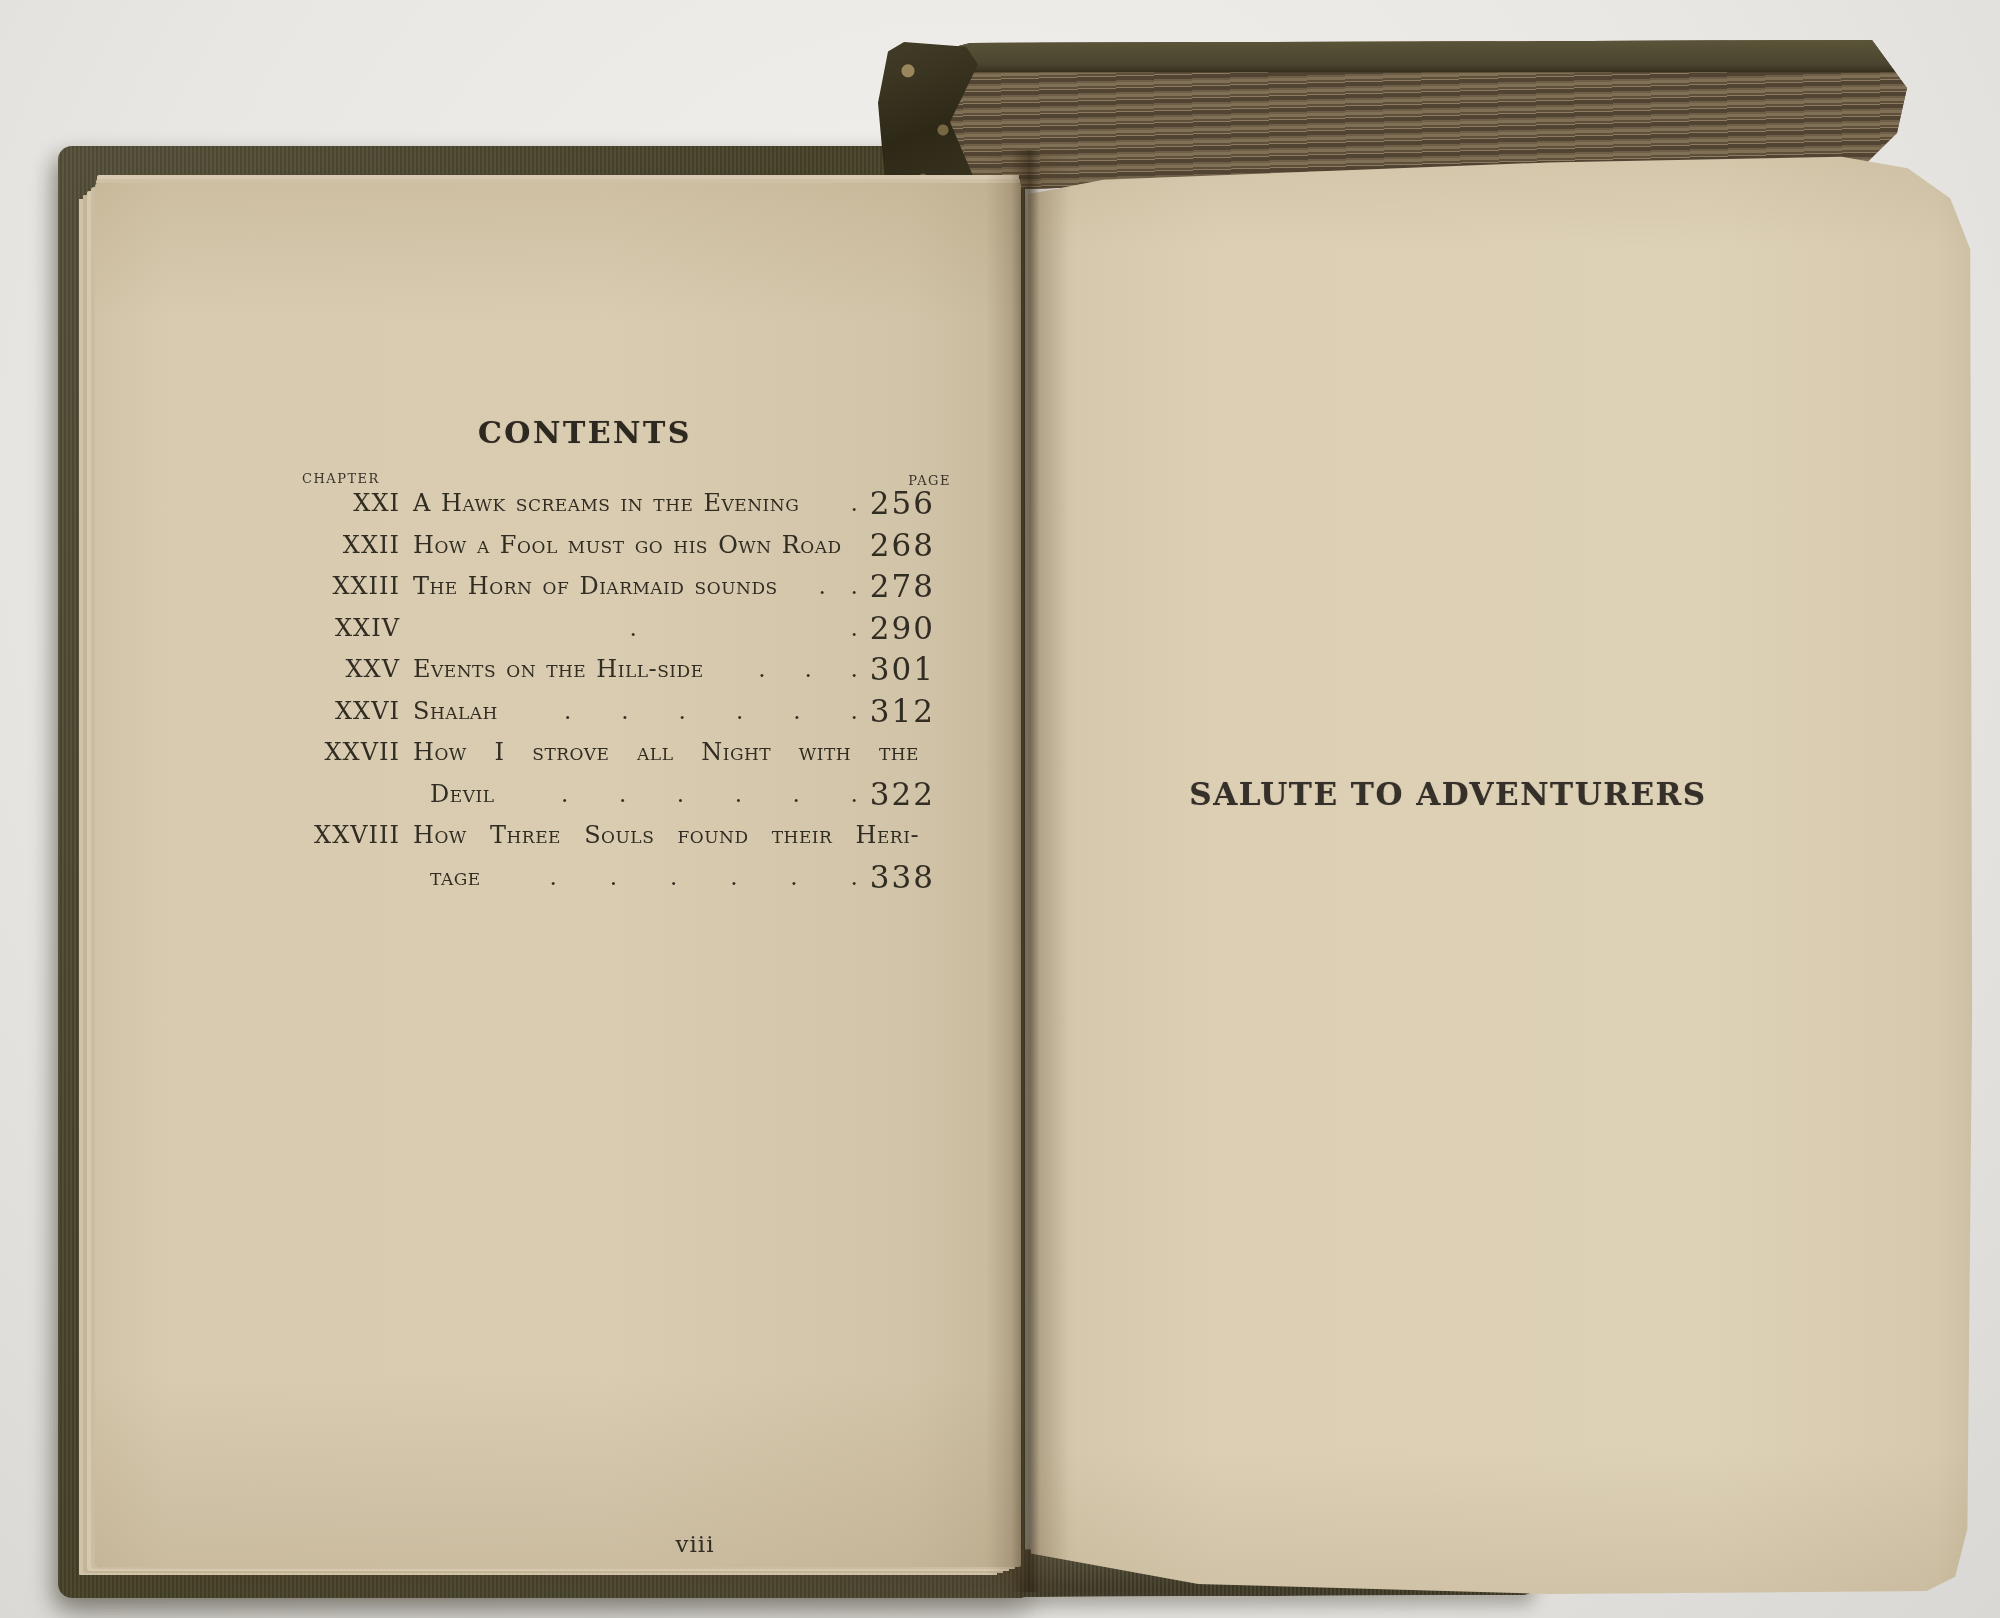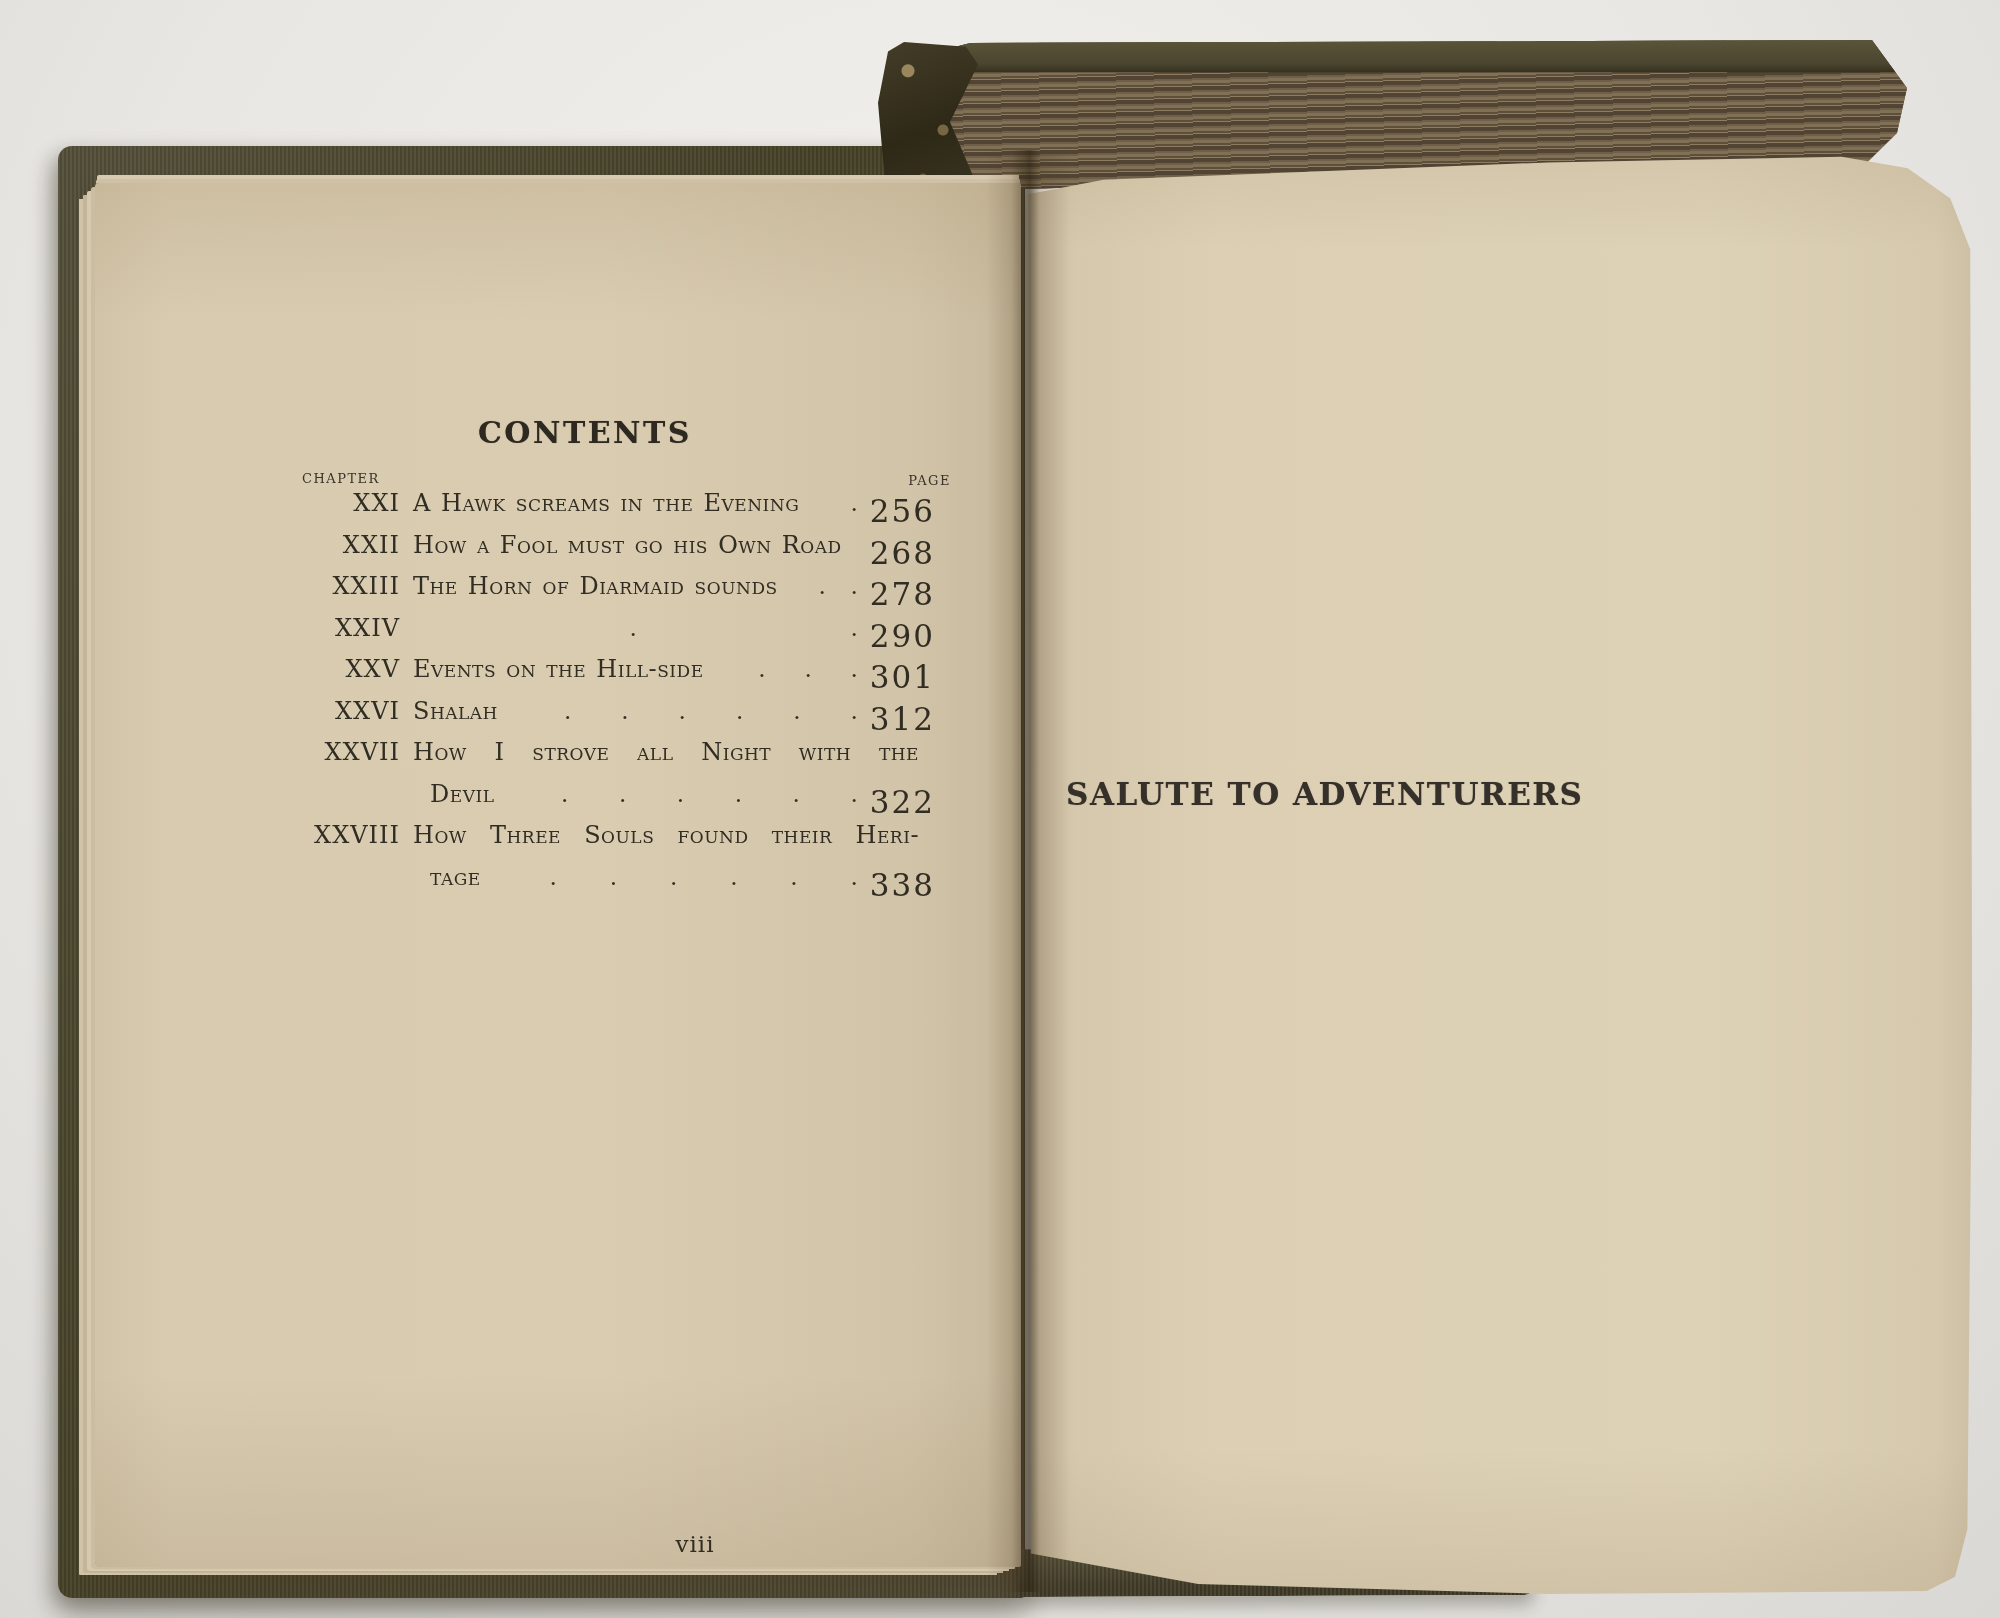--- a/index.html
+++ b/index.html
@@ -89,37 +89,37 @@
     position:absolute;left:156px;top:288px;width:700px;height:22px;
     font-size:13px;letter-spacing:1.5px;color:#3a342a;
   }
   .col-labels .chapter{position:absolute;left:51px;top:0;}
   .col-labels .pagelab{position:absolute;right:0;top:2px;}
 
   .toc{
     position:absolute;left:140px;top:300px;width:700px;
     font-size:24px;color:#322d23;
   }
-  .toc-row{display:flex;align-items:center;line-height:41.5px;height:41.5px;white-space:nowrap;}
+  .toc-row{display:flex;align-items:flex-end;line-height:41.5px;height:41.5px;white-space:nowrap;}
   .toc-row .num{flex:none;width:165px;text-align:right;letter-spacing:1px;}
   .toc-row .title{margin-left:13px;font-variant:small-caps;word-spacing:2px;letter-spacing:.5px;}
   .toc-row .leader{flex:1 1 auto;text-align:justify;text-align-last:justify;margin:0 12px 0 16px;overflow:hidden;font-size:23px;}
   .toc-row .pg{flex:none;min-width:56px;text-align:right;font-size:31px;letter-spacing:2px;margin-top:16px;}
   .toc-row.open .title{flex:1 1 auto;white-space:normal;text-align:justify;text-align-last:justify;margin-right:16px;}
   .toc-row.cont .title{padding-left:17px;}
 
   .folio{
     position:absolute;left:505px;top:1348px;width:190px;
     text-align:center;font-size:23px;letter-spacing:1px;color:#322d23;
   }
 
   
   .half-title{
     position:absolute;left:38px;top:628px;width:764px;
-    text-align:left;font-size:31px;font-weight:700;letter-spacing:1.5px;
+    text-align:center;font-size:31px;font-weight:700;letter-spacing:1.5px;
     color:#353029;text-shadow:0 0 1px rgba(50,44,34,.4);
   }
 </style>
 </head>
 <body>
 
 <div class="scene">
 
   <div class="cover-left"></div>
   <div class="cover-bottom-right"></div>

